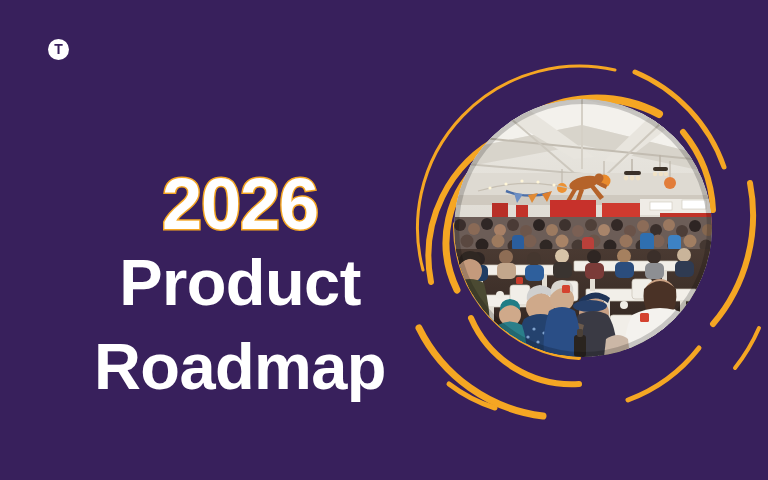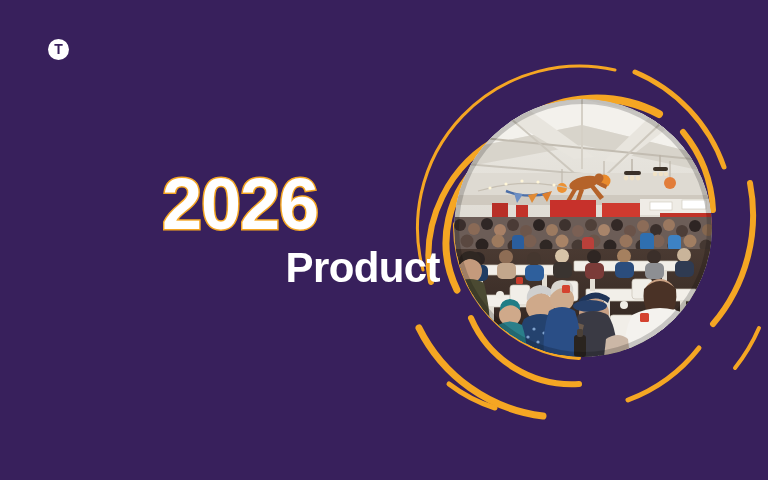--- a/index.html
+++ b/index.html
@@ -76,27 +76,26 @@
     font-weight: 700;
     line-height: 1.02;
     color: #ffffff;
     letter-spacing: -1px;
     -webkit-text-stroke: 3px #f5a623;
     paint-order: stroke fill;
     display: block;
   }
   .headline-line {
     font-family: "Liberation Sans", sans-serif;
-    font-size: 42px;
+    font-size: 65px;
     font-weight: 700;
     line-height: 1.28;
     color: #ffffff;
     letter-spacing: -0.6px;
     display: block;
-    text-align: right;
   }
 
   
   .ring-cluster {
     position: absolute;
     left: 383px;
     top: 28px;
     width: 400px;
     height: 400px;
   }
@@ -416,15 +415,16 @@
 
   <div class="logo-block">
     <span class="logo-badge">
       <span class="logo-badge-letter">T</span>
     </span>
   </div>
 
   <div class="headline">
     <span class="headline-year">2026</span>
     <span class="headline-line">Product</span>
+    <span class="headline-line">Roadmap</span>
   </div>
 
 </div>
 
 </body></html>

